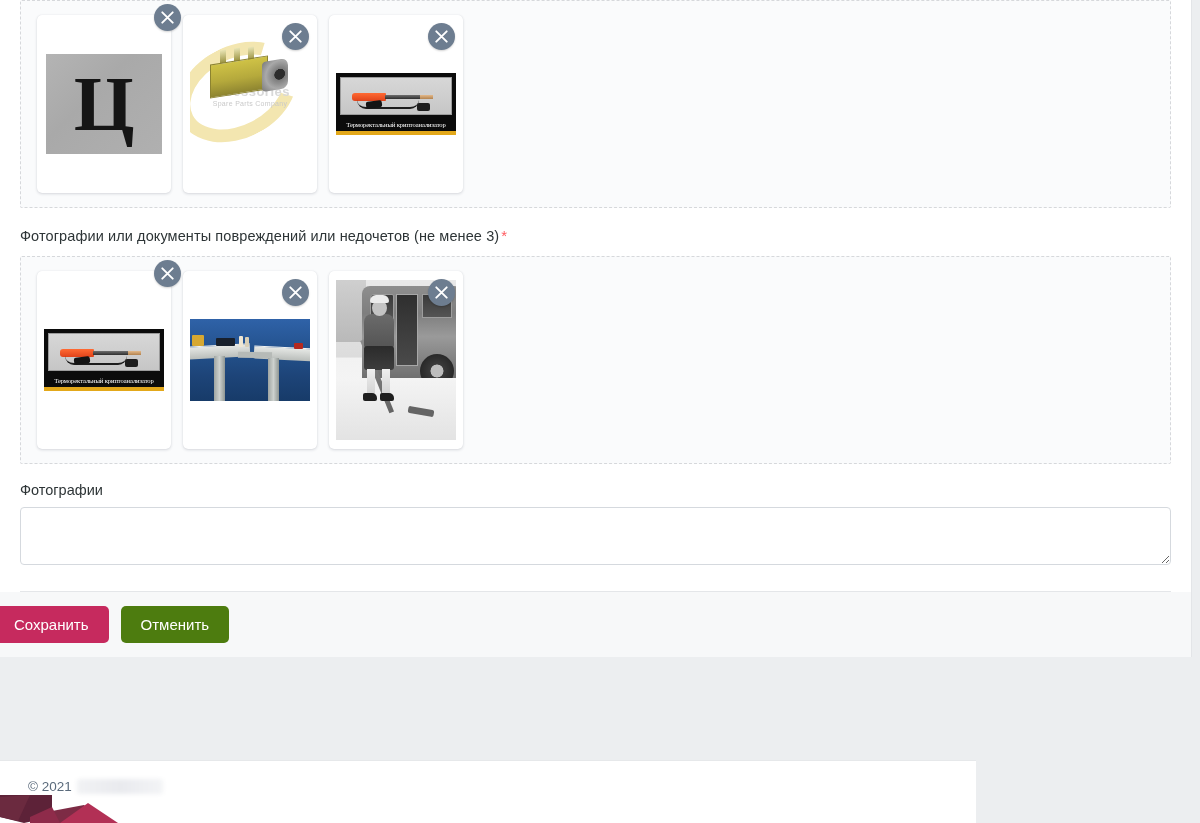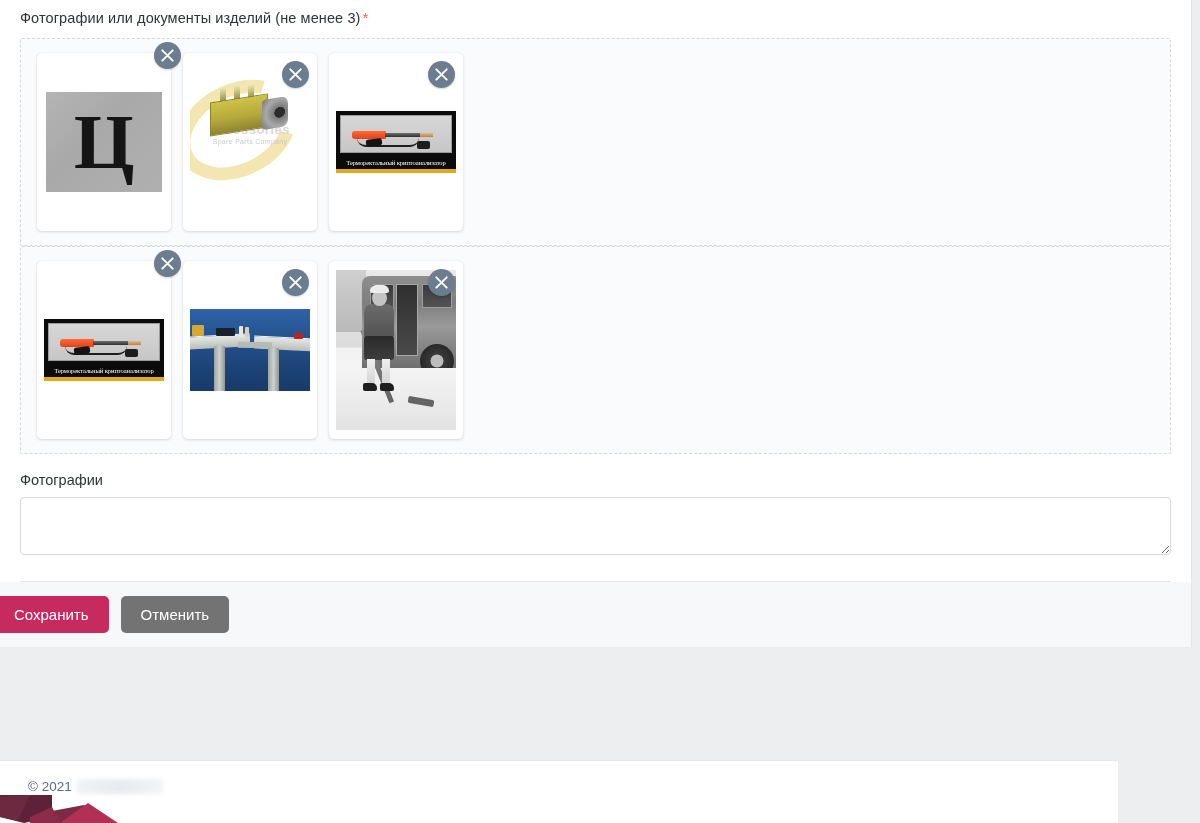--- a/index.html
+++ b/index.html
@@ -411,27 +411,27 @@
     border: none;
     border-radius: 5px;
     color: #ffffff;
     font-size: 15px;
     font-family: "Liberation Sans", sans-serif;
     padding: 10px 20px;
     cursor: pointer;
     line-height: 1.15;
   }
   .btn-save   { background: #c62a5e; margin-left: -6px; }
-  .btn-cancel { background: #737373; }
+  .btn-cancel { background: #4d7c0f; }
 
   
   .footer {
     position: absolute;
     left: 0; bottom: 0;
-    width: 1118px;
+    width: 976px;
     height: 63px;
     background: #ffffff;
     border-top: 1px solid #e6e8ea;
     display: flex;
     align-items: center;
   }
   .footer-copy {
     position: absolute;
     left: 28px; top: 18px;
     font-size: 13.5px;
@@ -459,23 +459,20 @@
 </style>
 </head>
 <body>
 
 <div class="page">
 
   <div class="card">
     <div class="form-body">
 
       
-      <div class="field-label">
-        <span>Фотографии или документы изделий (не менее 3)</span><span class="req-star">*</span>
-      </div>
 
       <div class="dropzone">
 
         <div class="thumb">
           <div class="thumb-inner">
             <div class="art art-letter">
               <span>Ц</span>
             </div>
           </div>
           <button class="thumb-remove">
@@ -521,20 +518,23 @@
           </div>
           <button class="thumb-remove">
             <svg width="13" height="13" viewBox="0 0 13 13" aria-hidden="true">
               <path d="M1.3 1.3 L11.7 11.7 M11.7 1.3 L1.3 11.7" stroke="#ffffff" stroke-width="1.9" stroke-linecap="round"></path>
             </svg>
           </button>
         </div>
       </div>
 
       
+      <div class="field-label" style="padding-top:18px">
+        <span>Фотографии или документы повреждений или недочетов (не менее 3)</span><span class="req-star">*</span>
+      </div>
 
       <div class="dropzone">
 
         <div class="thumb">
           <div class="thumb-inner">
             <div class="art-box">
               <div class="art-box-photo">
                 <div class="probe-handle"></div>
                 <div class="probe-shaft"></div>
                 <div class="probe-tip"></div>

